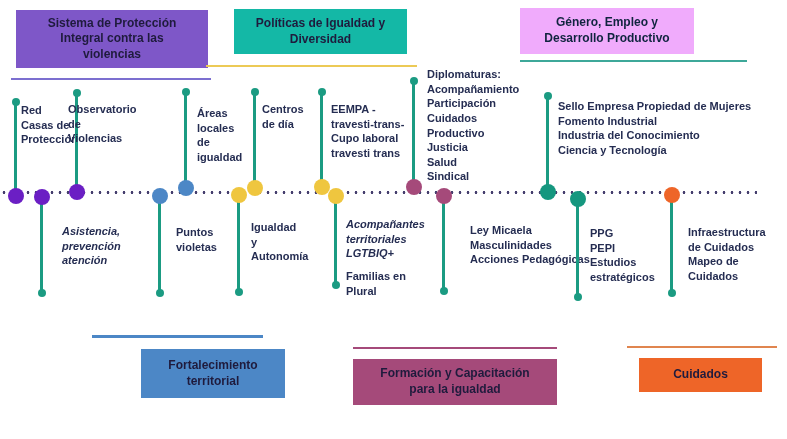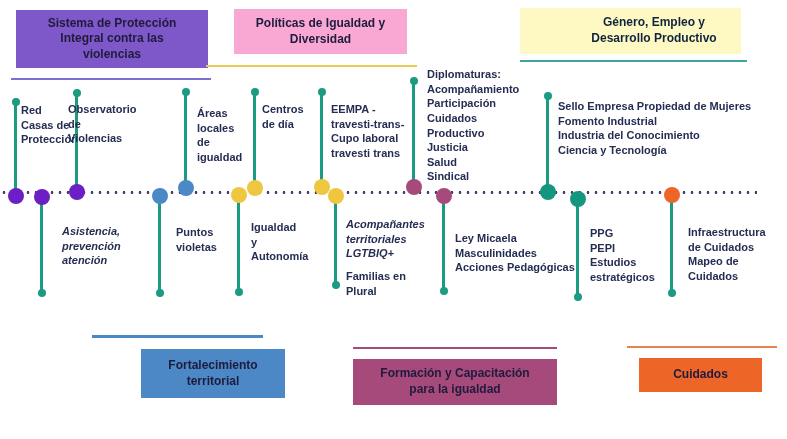--- a/index.html
+++ b/index.html
@@ -6,22 +6,22 @@
   .canvas{
     position:relative;width:787px;height:439px;background:#ffffff;
     font-family:"Liberation Sans",sans-serif;overflow:hidden;
   }
   .hbox{
     position:absolute;display:flex;align-items:center;justify-content:center;
     text-align:center;font-weight:bold;font-size:12px;line-height:1.3;
     color:#1f1b3d;white-space:pre-line;
   }
   .bg-purple{background:#7E57C8;}
-  .bg-yellow{background:#f9a8d4;}
-  .bg-teal{background:#fef9c3;padding-left:47px;}
+  .bg-yellow{background:#14b8a6;}
+  .bg-teal{background:#f0abfc;}
   .bg-blue{background:#4C87C6;}
   .bg-maroon{background:#A54A7A;justify-content:center;}
   .bg-orange{background:#EE6528;}
   .uline{position:absolute;height:2px;}
   .ul-purple{background:#7c6fd0;}
   .ul-yellow{background:#ecca56;}
   .ul-teal{background:#3da899;}
   .ul-blue{background:#4C87C6;}
   .ul-maroon{background:#A54A7A;}
   .ul-orange{background:#e0854f;}
@@ -164,21 +164,21 @@
 Productivo
 Justicia
 Salud
 Sindical</div>
   </div>
 
   <div>
     <div class="stem" style="left:442px;top:196px;height:95px;"></div>
     <div class="enddot" style="left:440px;top:287px;"></div>
     <div class="dot c-maroon" style="left:436px;top:188px;"></div>
-    <div class="lbl" style="left:455px;top:223px;margin-top:8px;">Ley Micaela
+    <div class="lbl" style="left:470px;top:223px;">Ley Micaela
 Masculinidades
 Acciones Pedagógicas</div>
   </div>
 
   <div>
     <div class="stem" style="left:546px;top:96px;height:96px;"></div>
     <div class="enddot" style="left:544px;top:92px;"></div>
     <div class="dot c-teal" style="left:540px;top:184px;"></div>
     <div class="lbl" style="left:558px;top:99px;">Sello Empresa Propiedad de Mujeres
 Fomento Industrial

